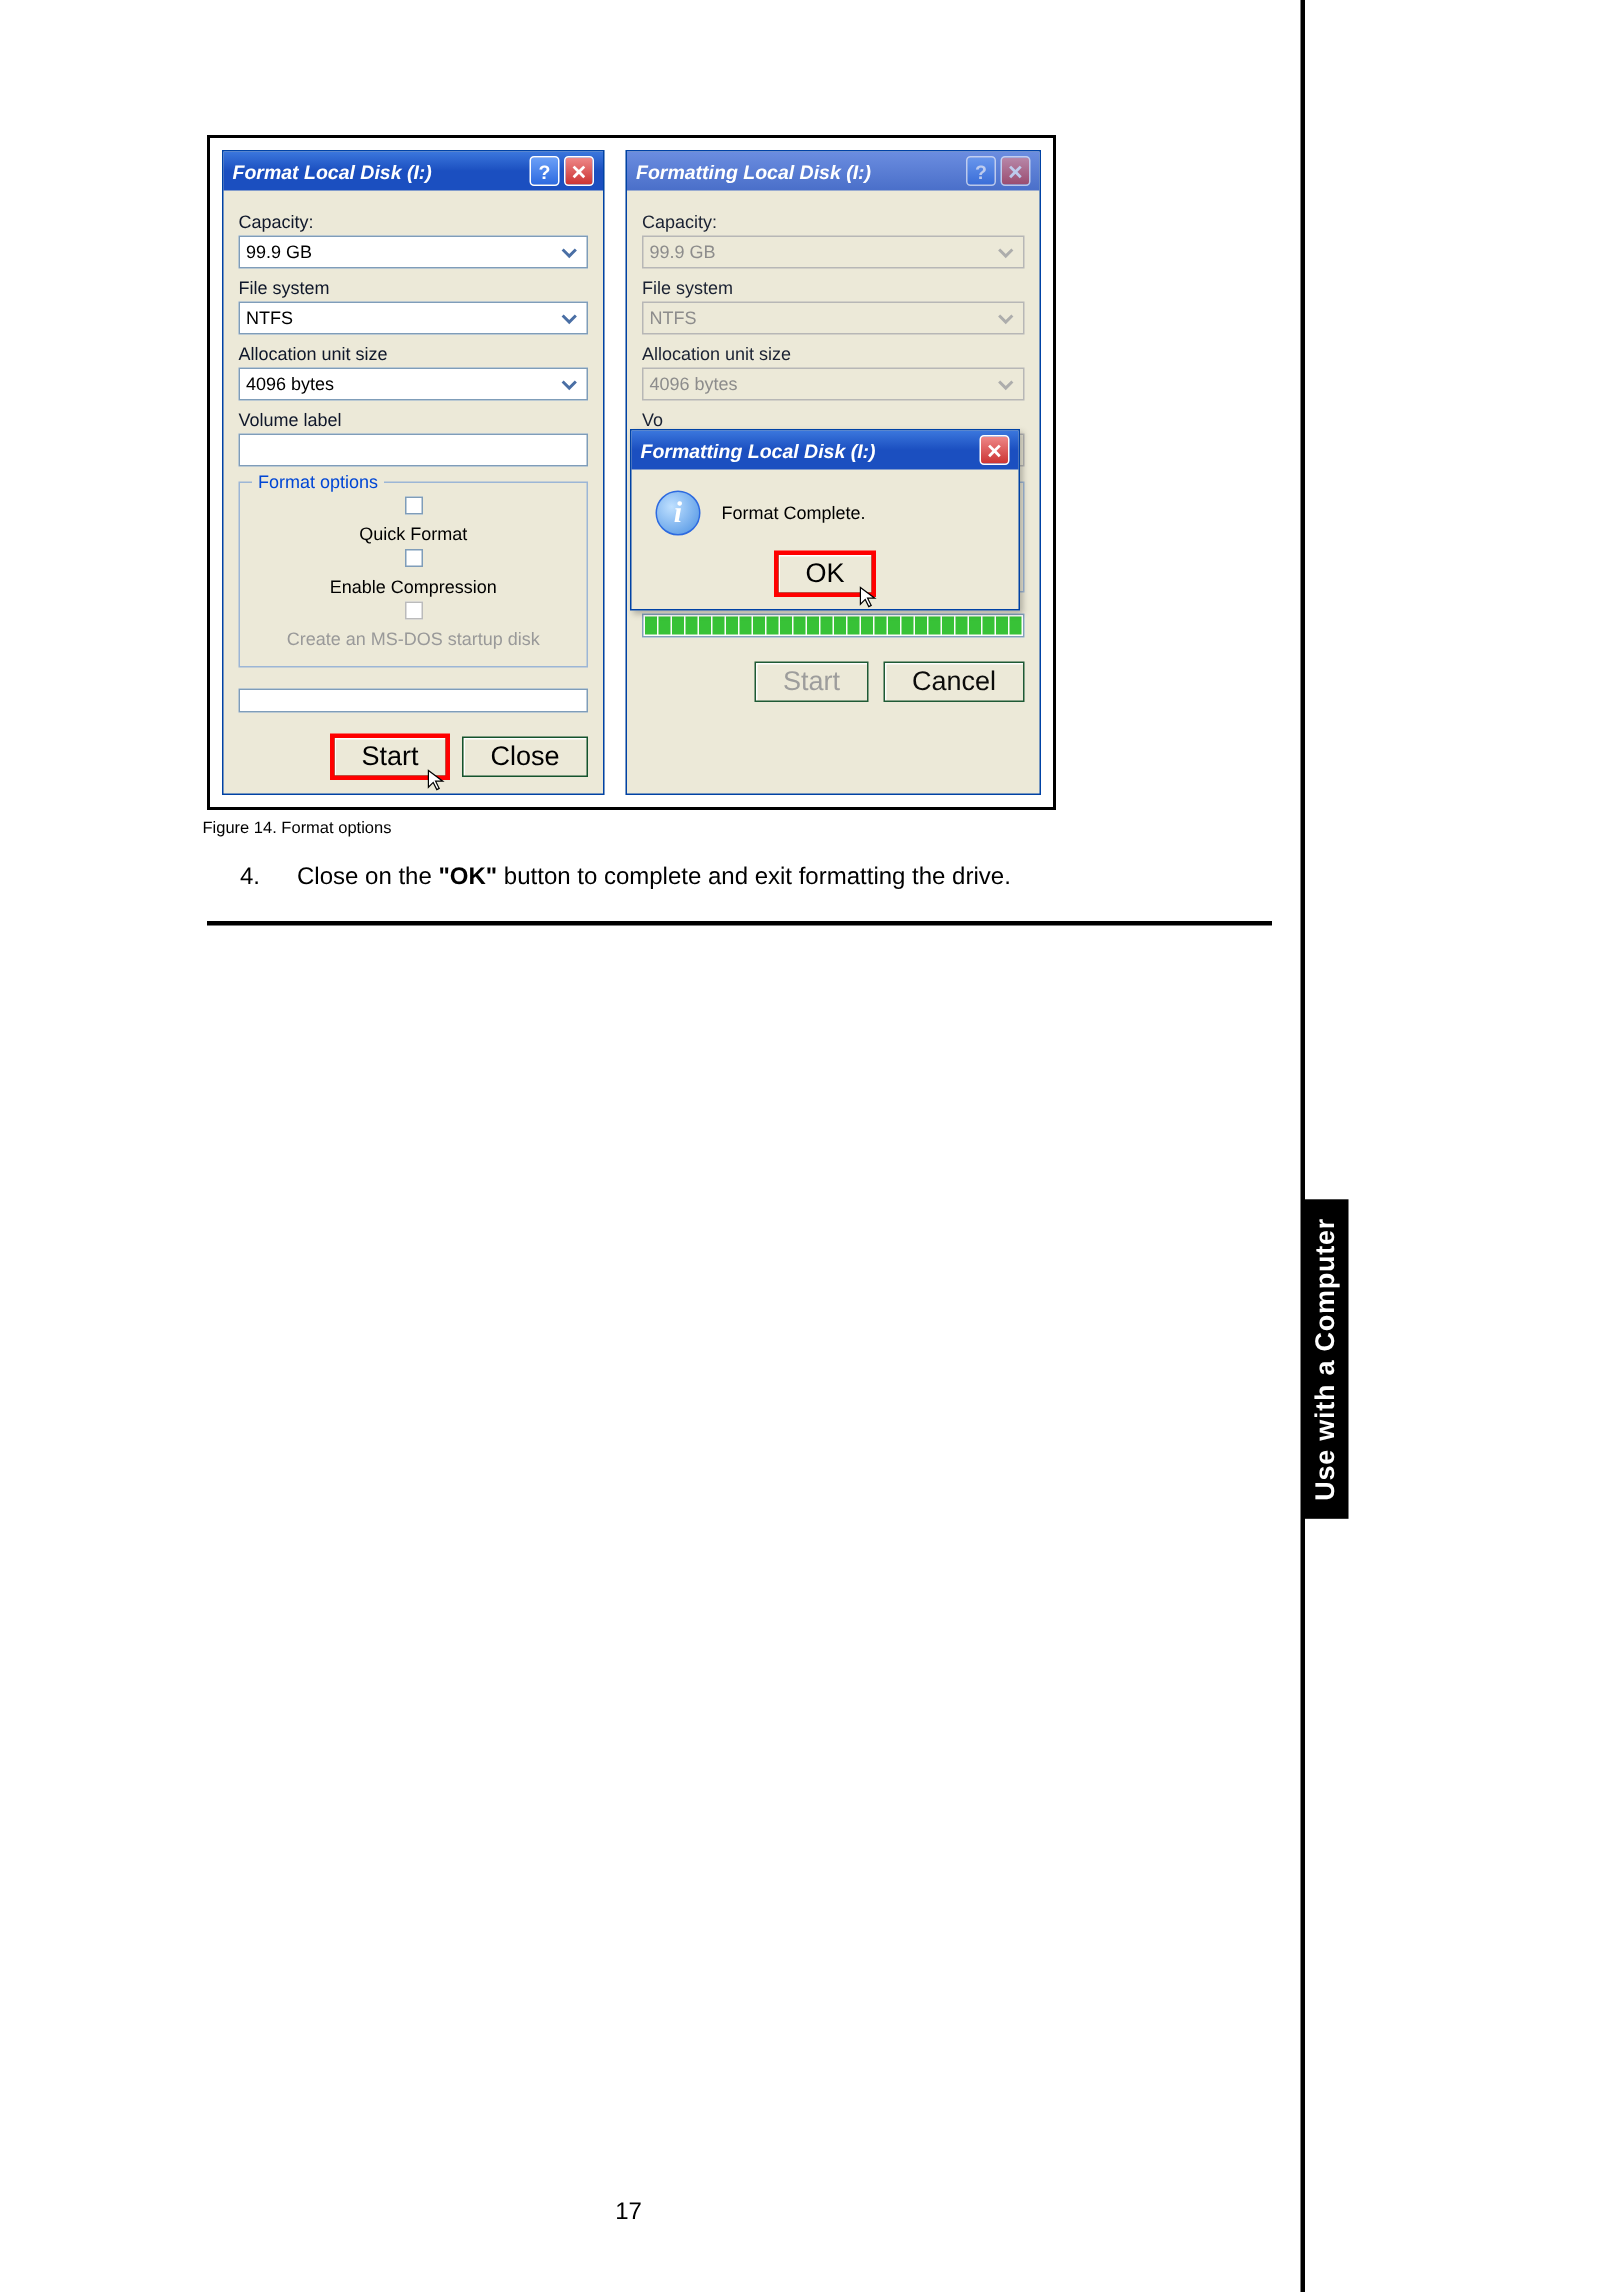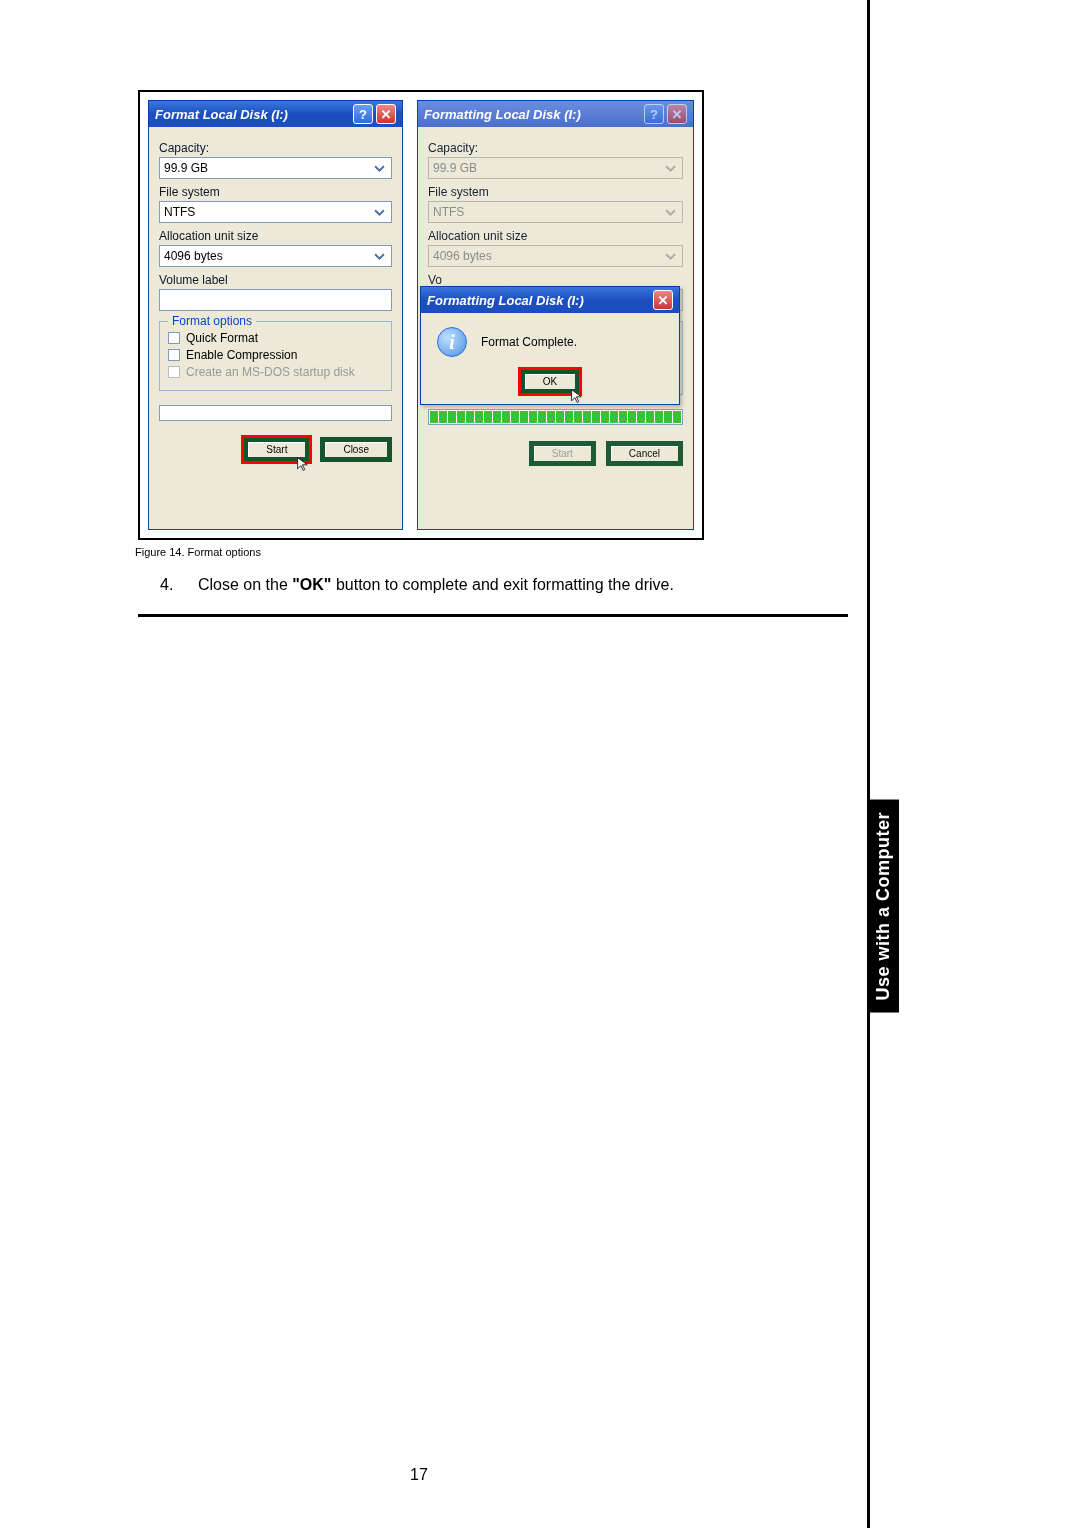--- a/index.html
+++ b/index.html
@@ -81,34 +81,34 @@
     display:flex; align-items:center;
   }
   .textfield.disabled{ background:#ece9d8; border-color:#b5b5b5;}
   .fieldset {
     border:1px solid #9cb6d6; padding:6px 8px 8px 8px; margin-top:10px; position:relative;
   }
   .fieldset .legend {
     position:absolute; top:-8px; left:8px; background:#ece9d8; padding:0 4px;
     color:#0046d5; font-size:12px;
   }
-  .chk-row { display:flex; align-items:center; gap:6px; margin:3px 0; font-size:12px;}
+  .chk-row { display:flex; align-items:center; gap:6px; margin:3px 0; font-size:12px;flex-direction:column;}
   .chk-row.disabled { color:#999;}
   .chkbox { width:12px; height:12px; border:1px solid #7f9db9; background:#fff;}
   .chkbox.disabled{ border-color:#bbb;}
   .progress {
     border:1px solid #7f9db9; background:#fff; height:16px; margin-top:14px; padding:1px;
     display:flex; gap:1px;
   }
   .progress .seg {
     width:8px; background:#2fc02f;
   }
   .btn-row { display:flex; justify-content:flex-end; gap:10px; margin-top:16px;}
   .xp-btn {
-    border:5px solid #14532d; background:#ece9d8; padding:2px 18px; font-size:10px;
+    border:1px solid #14532d; background:#ece9d8; padding:2px 18px; font-size:18px;
     box-shadow: inset 1px 1px 0 #fff;
   }
   .xp-btn.disabled { color:#999; }
   .highlight-red {
     outline:3px solid #f00; outline-offset:-1px;
   }
   .complete-popup {
     position:absolute;
     left:2px; top:185px;
     width:260px;

